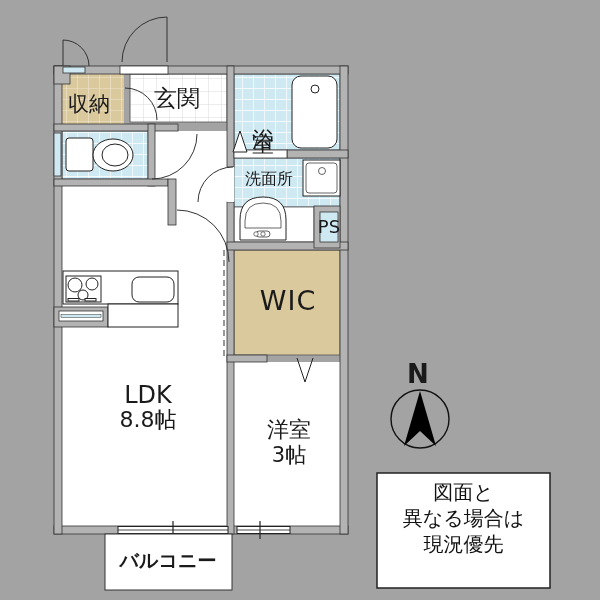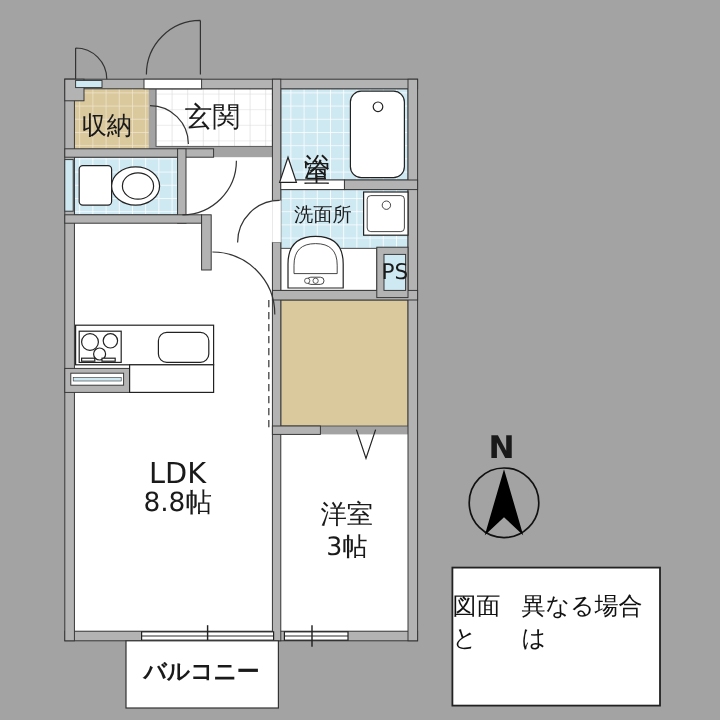--- a/index.html
+++ b/index.html
@@ -14,21 +14,21 @@
   .lbl-wash{font-size:16px;}
   .lbl-ps{font-size:18px;}
   .lbl-wic{font-size:27px;letter-spacing:1px;}
   .lbl-ldk{font-size:24px;}
   .lbl-ldk-size{font-size:22px;}
   .lbl-yo{font-size:22px;}
   .lbl-yo-size{font-size:21px;}
   .lbl-balcony{font-size:19px;font-weight:bold;}
   .lbl-n{font-size:26px;font-weight:600;}
   .disclaimer{position:absolute;left:377px;top:473px;width:173px;height:89px;
-              display:flex;justify-content:center;align-items:center;
+              display:flex;flex-direction:column;justify-content:center;align-items:center;
               font-size:20px;line-height:26px;color:#111;}
 </style>
 </head>
 <body>
 
 <div class="canvas">
 
 <svg width="600" height="600" viewBox="0 0 600 600">
   <defs>
     <pattern id="tileBlue" width="11" height="11" patternUnits="userSpaceOnUse">
@@ -162,25 +162,27 @@
   </g>
 
   <rect x="377" y="473" width="173" height="115" fill="#ffffff" stroke="#222" stroke-width="1.5"></rect>
 </svg>
 
 <div class="lbl lbl-storage" style="left:89px;top:105px;">収納</div>
 <div class="lbl lbl-entrance" style="left:177px;top:99px;">玄関</div>
 <div class="lbl lbl-bath" style="left:263px;top:114px;">浴室</div>
 <div class="lbl lbl-wash" style="left:269px;top:179px;">洗面所</div>
 <div class="lbl lbl-ps" style="left:329px;top:227px;">PS</div>
+<div class="lbl lbl-wic" style="left:288px;top:301px;">WIC</div>
 <div class="lbl lbl-ldk" style="left:148px;top:395px;">LDK</div>
 <div class="lbl lbl-ldk-size" style="left:148px;top:420px;">8.8帖</div>
 <div class="lbl lbl-yo" style="left:289px;top:430px;">洋室</div>
 <div class="lbl lbl-yo-size" style="left:289px;top:456px;">3帖</div>
 <div class="lbl lbl-balcony" style="left:168px;top:560px;">バルコニー</div>
 <div class="lbl lbl-n" style="left:418px;top:374px;">N</div>
 
 <div class="disclaimer">
   <div>図面と</div>
   <div>異なる場合は</div>
+  <div>現況優先</div>
 </div>
 
 </div>
 
 </body></html>

